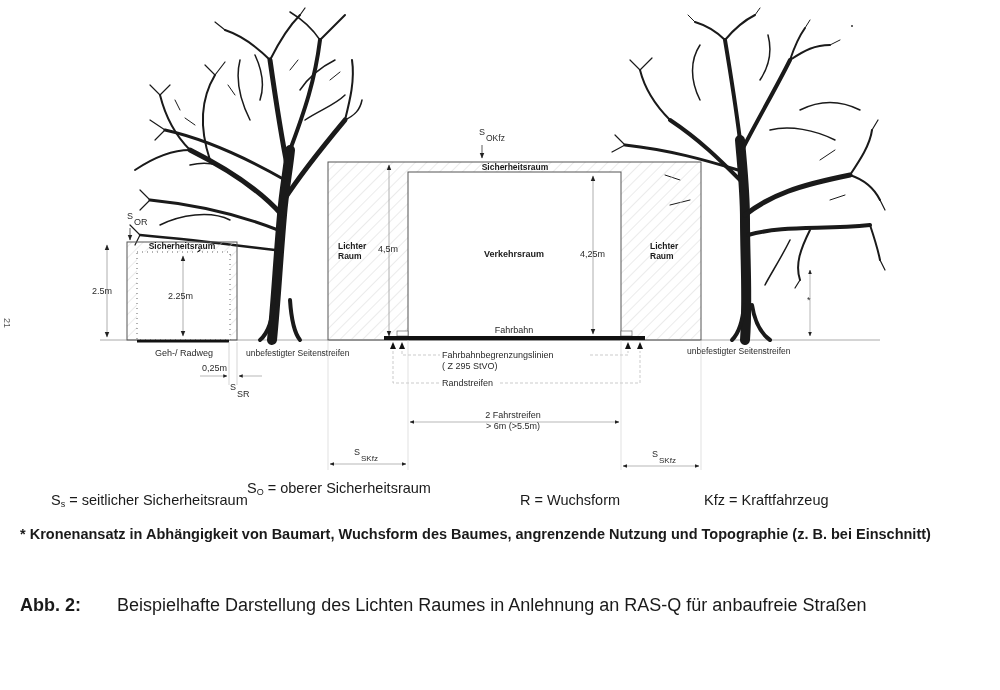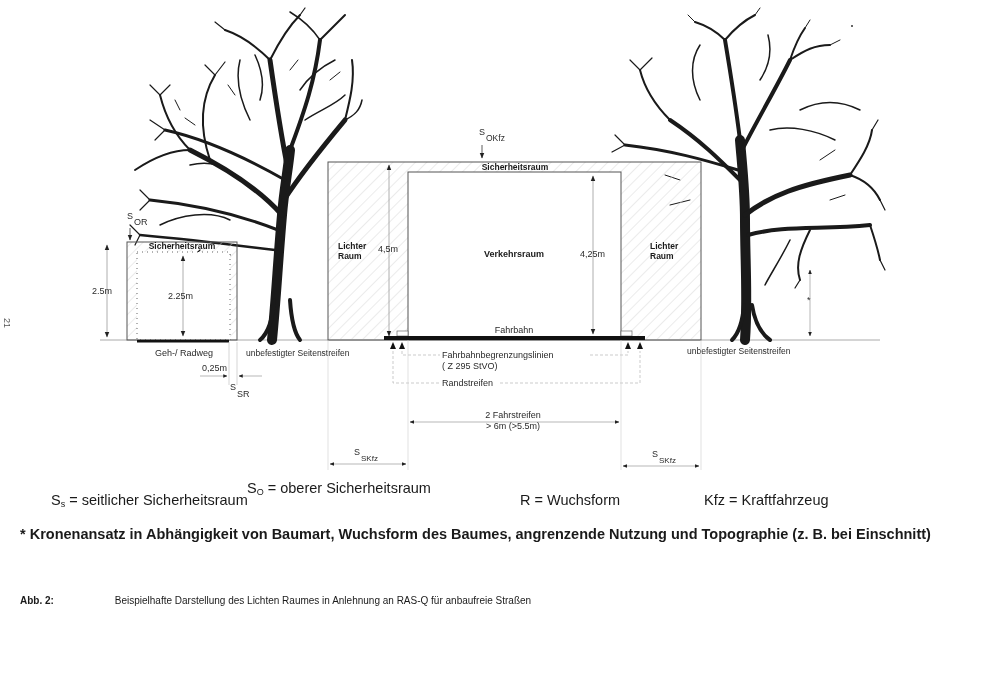--- a/index.html
+++ b/index.html
@@ -3,21 +3,21 @@
 <meta charset="utf-8">
 <style>
   html, body { margin:0; padding:0; background:#ffffff; }
   body { width:1000px; height:690px; position:relative; overflow:hidden;
          font-family:"Liberation Sans", sans-serif; color:#1a1a1a; }
   #diagram { position:absolute; left:0; top:0; width:1000px; height:480px; }
   .lbl { font-family:"Liberation Sans", sans-serif; fill:#2a2a2a; }
   .lbl-b { font-family:"Liberation Sans", sans-serif; fill:#1a1a1a; font-weight:bold; }
   .legend { position:absolute; font-size:14.5px; color:#1a1a1a; white-space:nowrap; }
   .legend sub { font-size:9px; vertical-align:-2px; }
-  .caption { position:absolute; left:20px; top:595px; font-size:10px; white-space:nowrap; }
+  .caption { position:absolute; left:20px; top:595px; font-size:18px; white-space:nowrap; }
   .caption .num { font-weight:bold; display:inline-block; width:92px; }
   .page-num { position:absolute; left:2px; top:318px; font-size:9px; color:#555; transform:rotate(90deg); }
 </style>
 </head>
 <body>
 
 <span class="page-num">21</span>
 
 <svg id="diagram" viewBox="0 0 1000 480" xmlns="http://www.w3.org/2000/svg">
   <defs>

